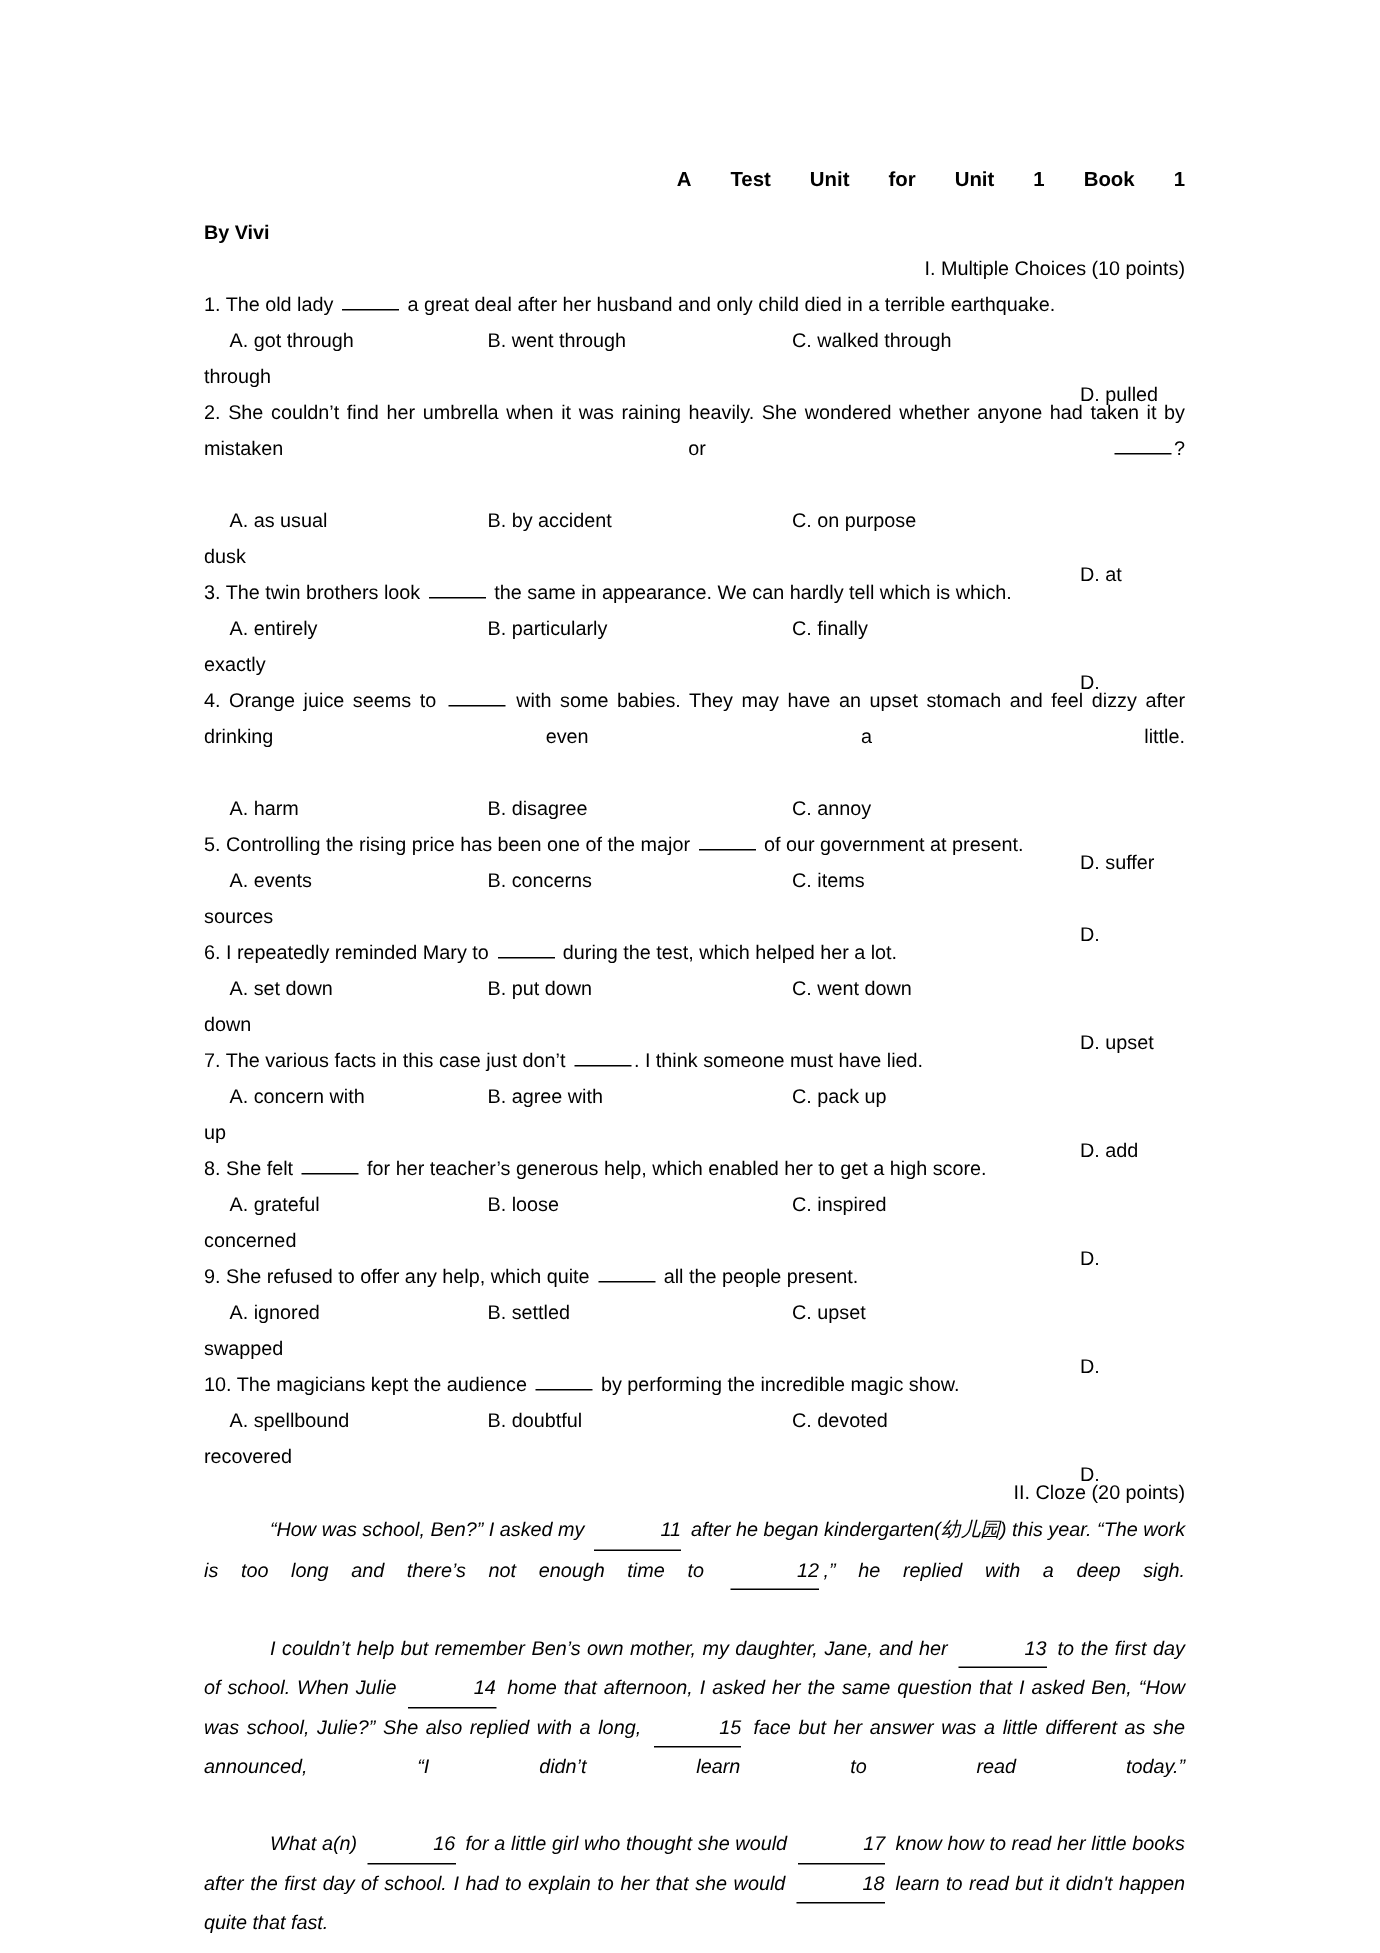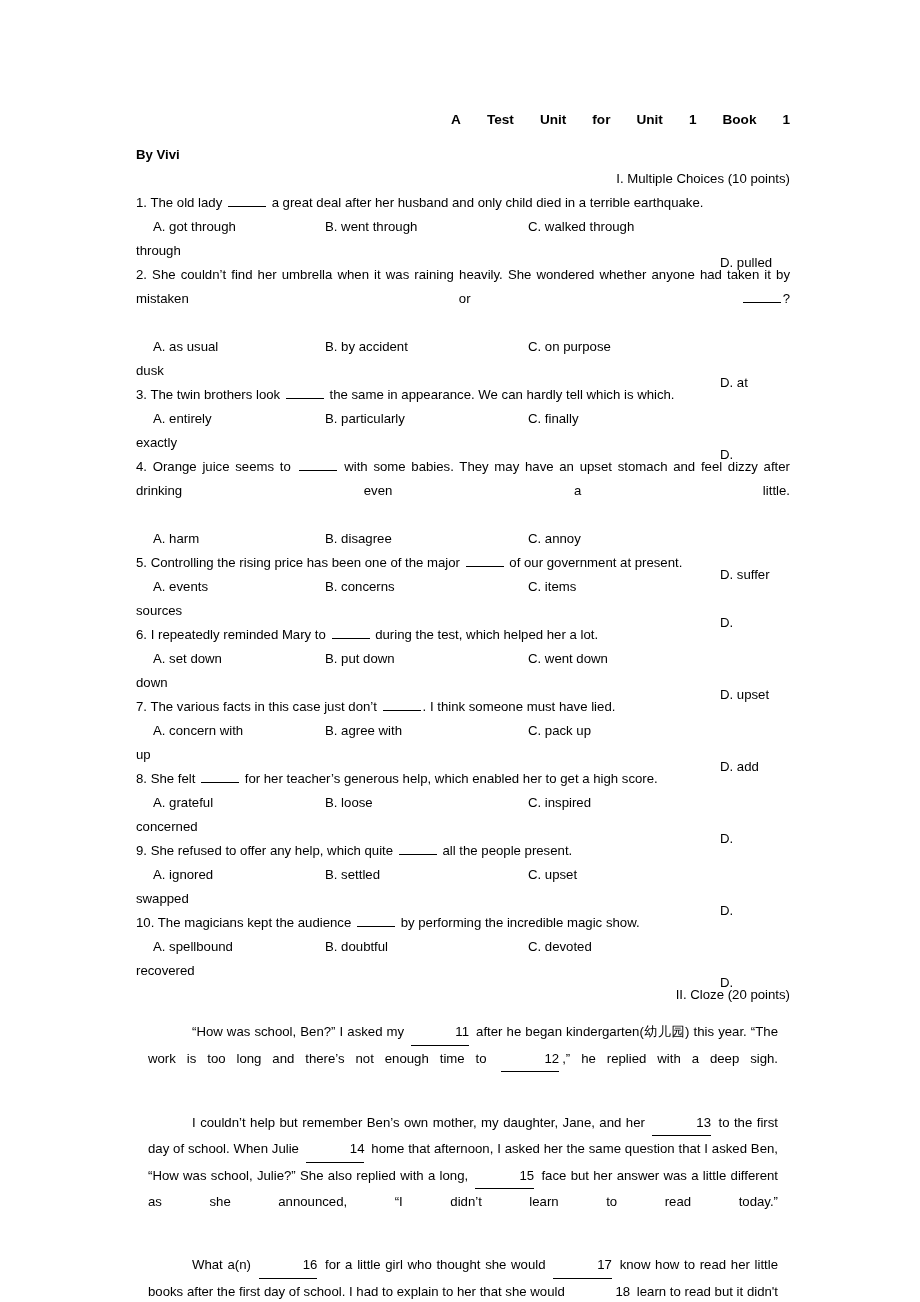--- a/index.html
+++ b/index.html
@@ -87,24 +87,25 @@
   .blank {
     display: inline-block;
     border-bottom: 1px solid #000;
     width: 38px;
     height: 12px;
     margin: 0 2px;
     vertical-align: baseline;
   }
   .cloze-p {
     line-height: 25.5px;
-    margin: 12px;
+    margin: 0;
     text-align: justify;
     text-justify: inter-word;
     text-indent: 44px;
+    font-style: italic;
   }
   .cloze-p::after {
     content: "";
     display: inline-block;
     width: 100%;
   }
   .cloze-p.last::after { content: none; display: none; }
   .nblank {
     display: inline-block;
     border-bottom: 1px solid #000;

